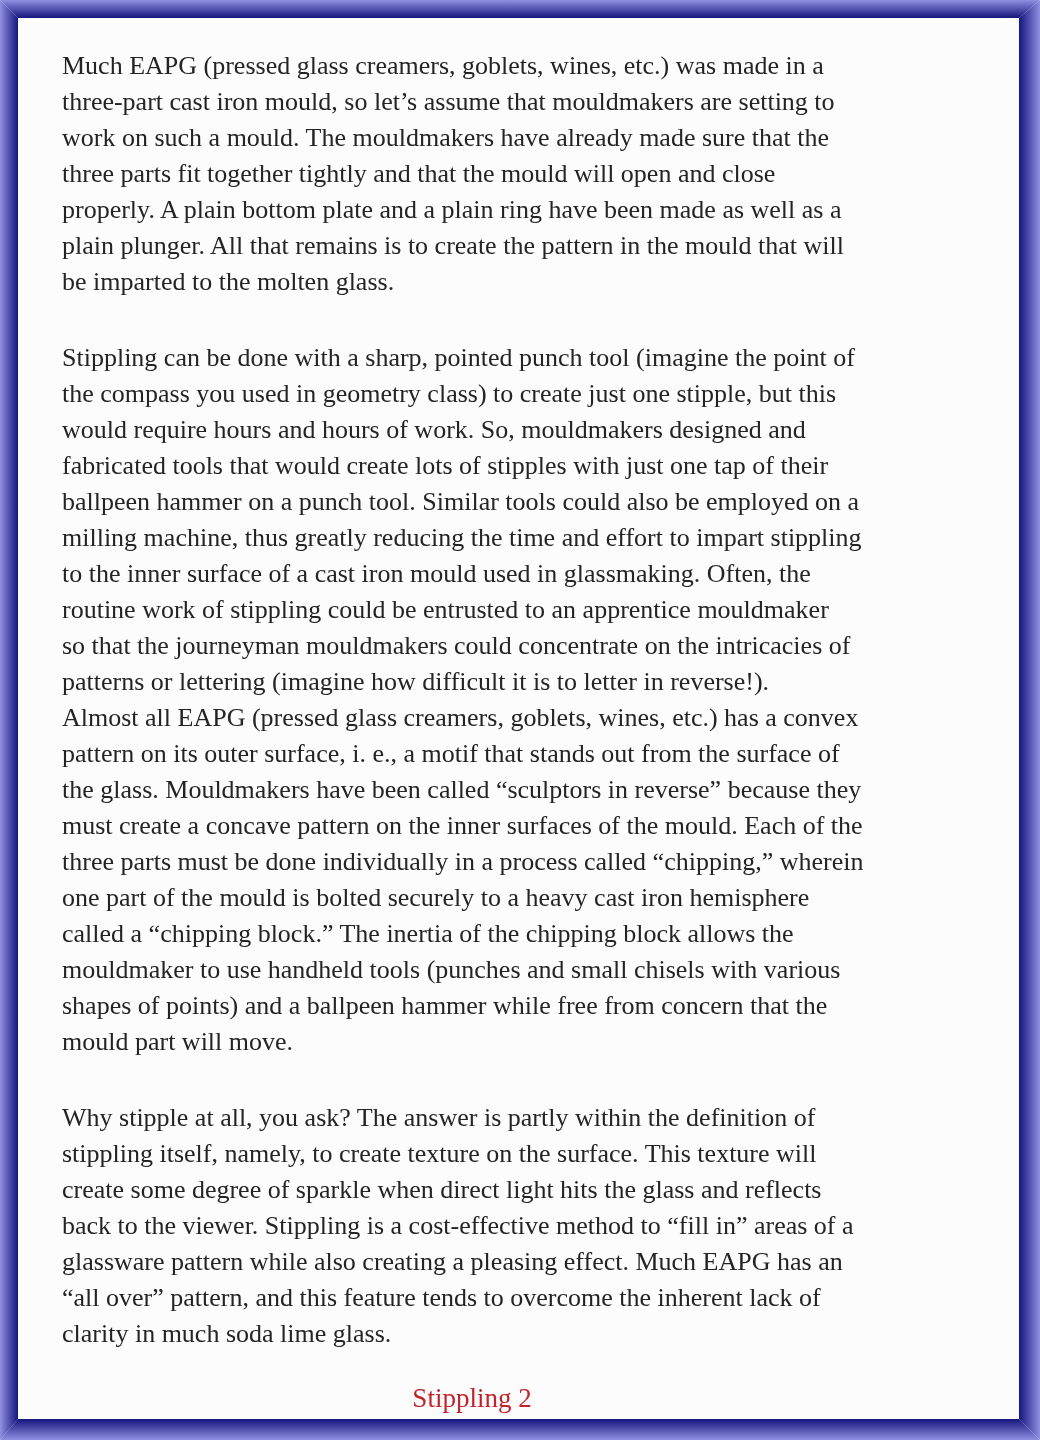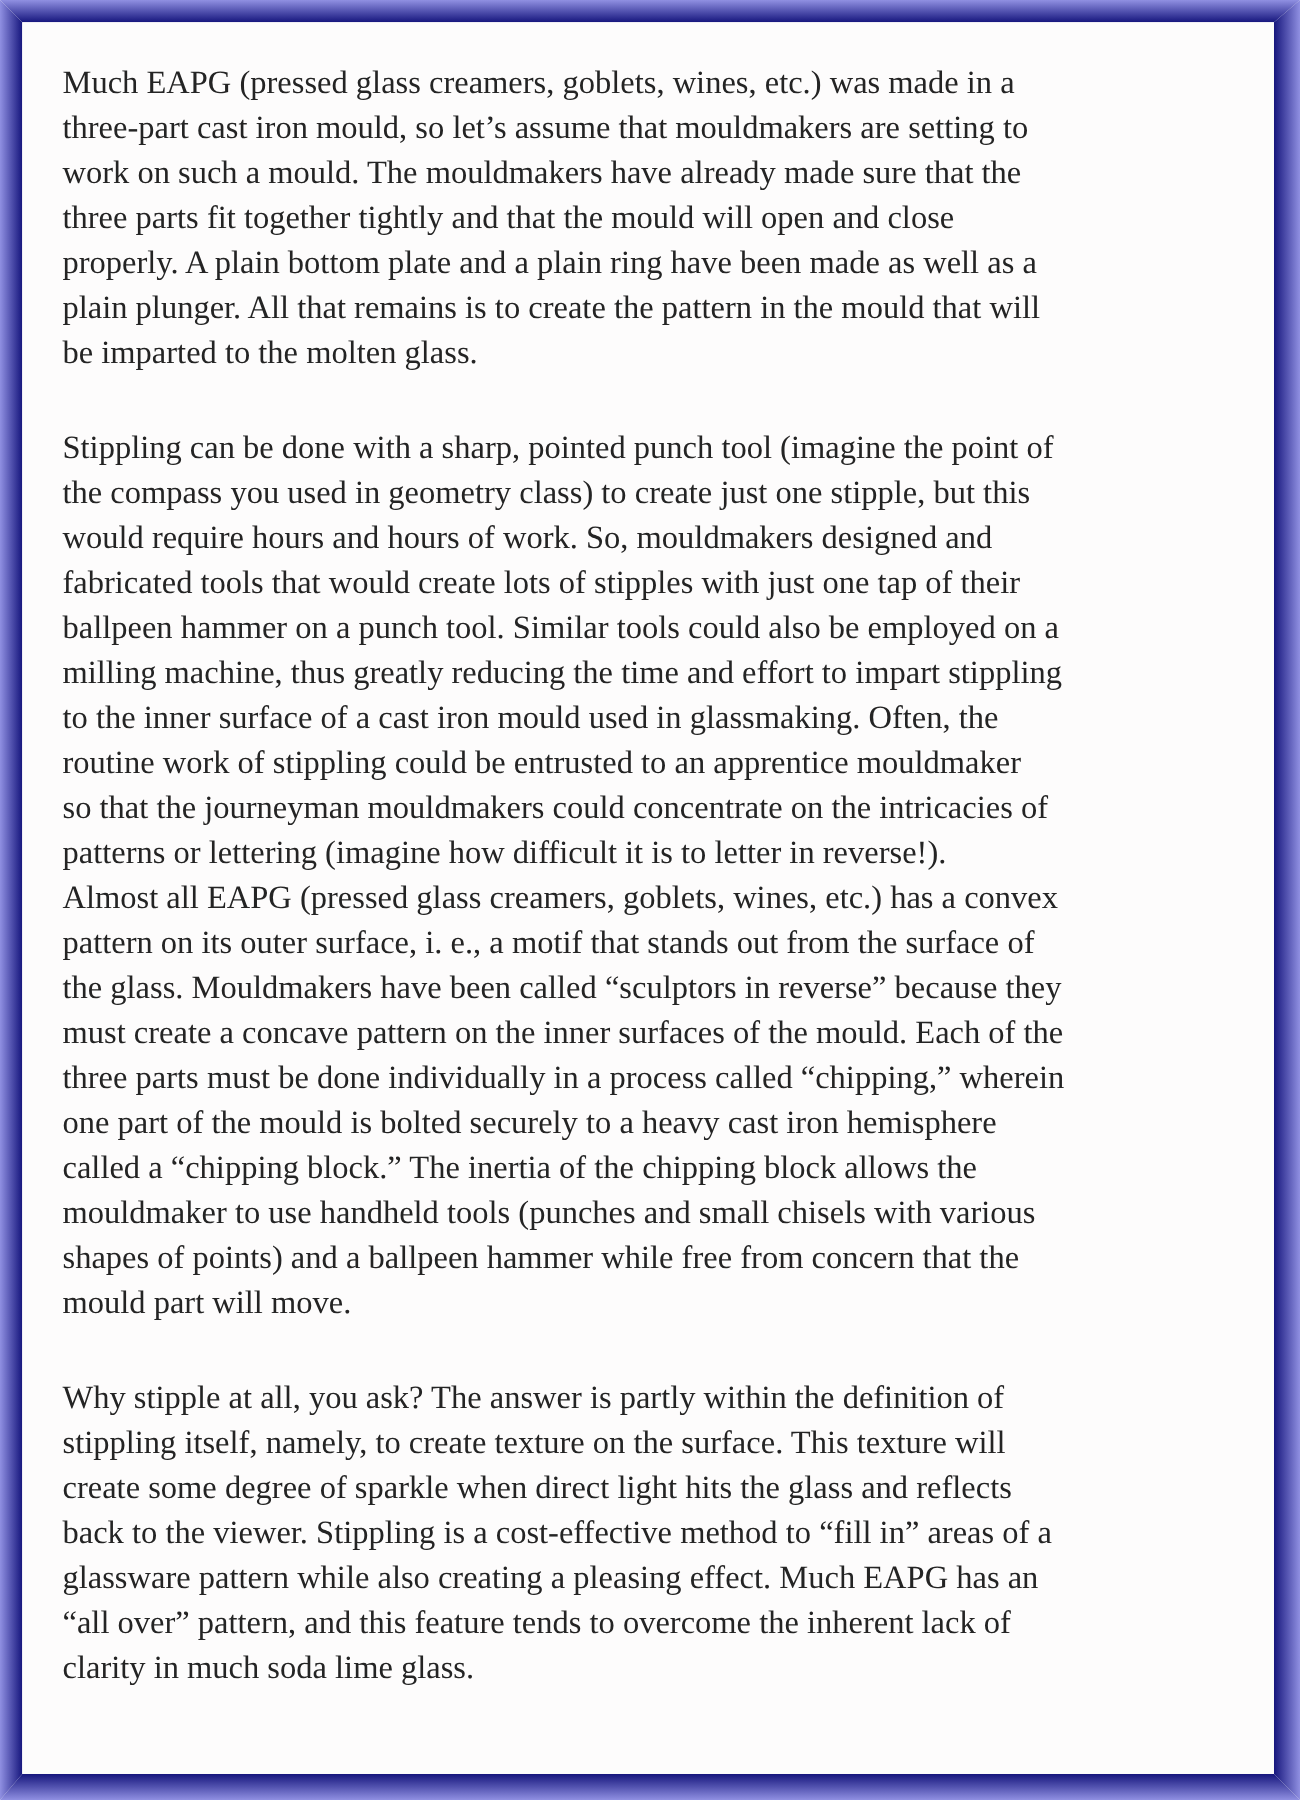--- a/index.html
+++ b/index.html
@@ -35,21 +35,21 @@
   .frame-right {
     top: 0; right: 0; width: 21px; height: 100%;
     background: linear-gradient(to left, var(--f-light), var(--f-dark));
     clip-path: polygon(100% 0, 100% 100%, 0 calc(100% - 21px), 0 18px);
   }
   
   .content {
     position: absolute;
     top: 18px; left: 18px; right: 21px; bottom: 21px;
     background: var(--paper, #fdfcfc);
-    padding: 30px 8px 0 32px;
+    padding: 30px 8px 0 44px;
     box-sizing: border-box;
     overflow: hidden;
   }
   .para {
     margin: 0;
     font-size: 26px;
     line-height: 36px;
     color: var(--ink, #242424);
     white-space: pre-line;
   }
@@ -101,14 +101,15 @@
 mouldmaker to use handheld tools (punches and small chisels with various
 shapes of points) and a ballpeen hammer while free from concern that the
 mould part will move.</p>
     <p class="para gap-before">Why stipple at all, you ask? The answer is partly within the definition of
 stippling itself, namely, to create texture on the surface. This texture will
 create some degree of sparkle when direct light hits the glass and reflects
 back to the viewer. Stippling is a cost-effective method to “fill in” areas of a
 glassware pattern while also creating a pleasing effect. Much EAPG has an
 “all over” pattern, and this feature tends to overcome the inherent lack of
 clarity in much soda lime glass.</p>
+    <div class="caption">Stippling 2</div>
   </div>
 </div>
 
 </body></html>

